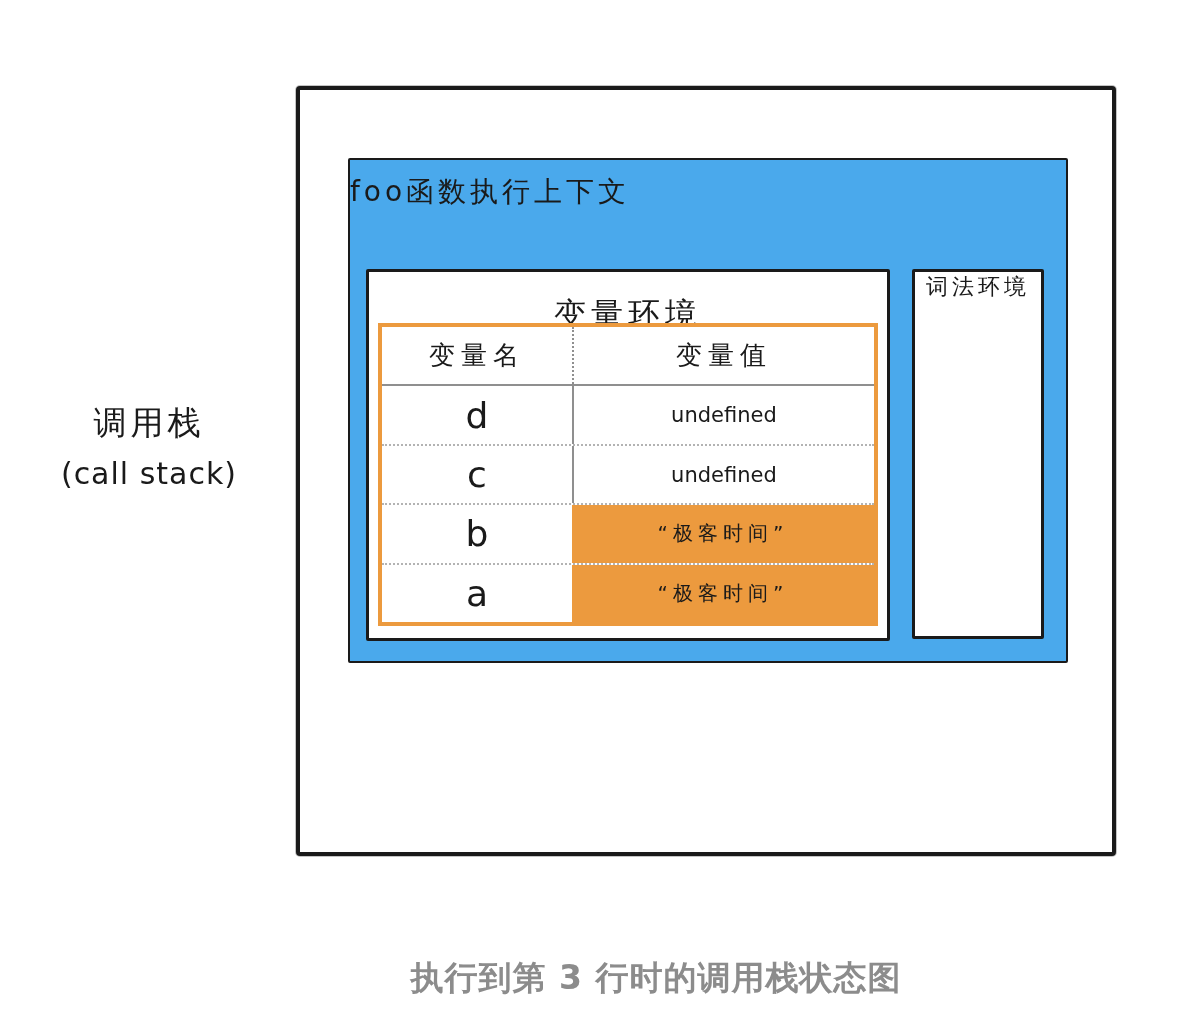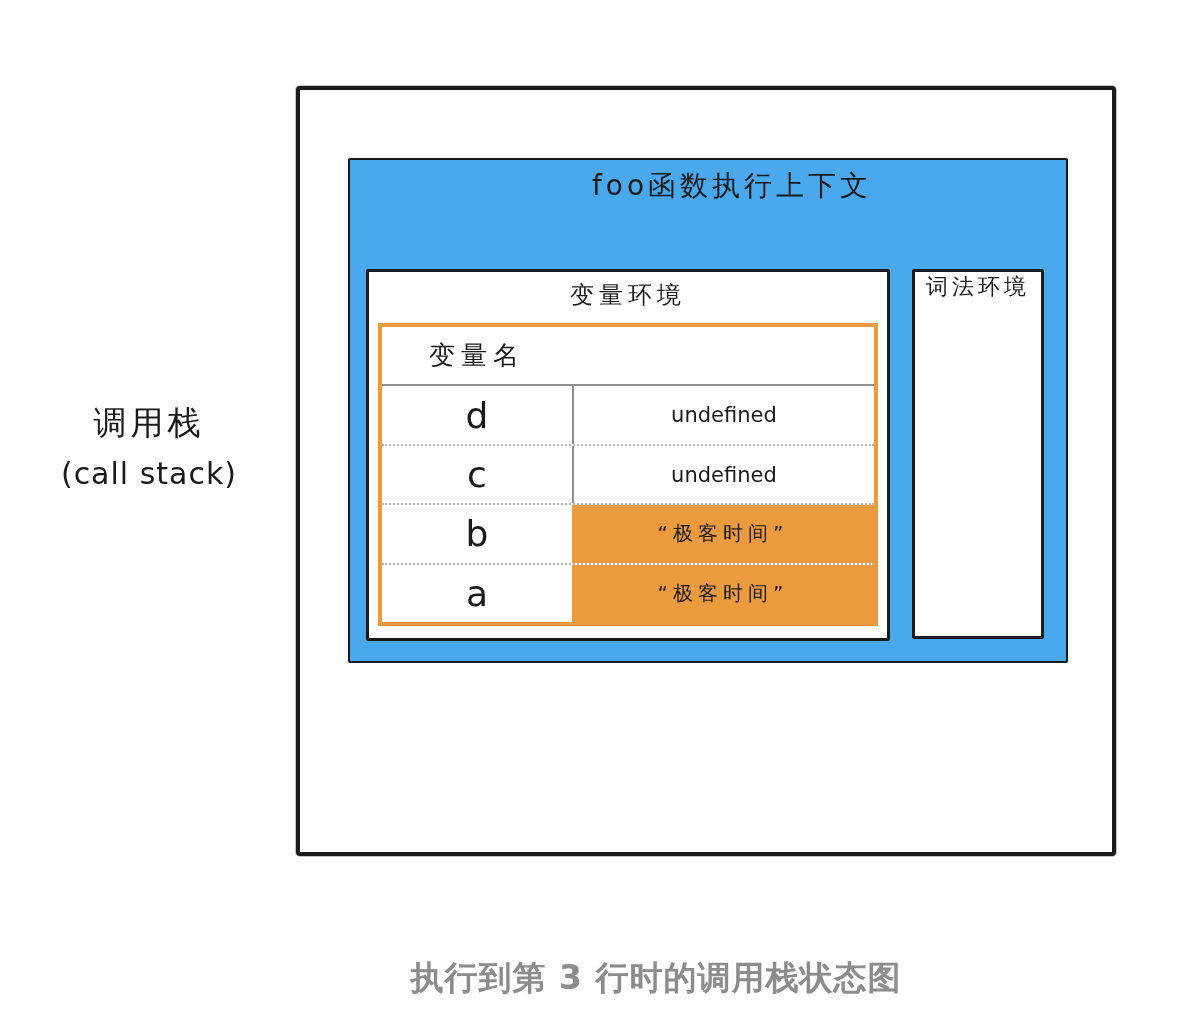--- a/index.html
+++ b/index.html
@@ -26,27 +26,27 @@
     border:4px solid var(--c-ink);border-radius:4px;box-sizing:border-box;
     box-shadow:0 0 0 1px rgba(20,20,20,.25);
     background:#ffffff;
   }
   
   .foo-context{
     position:absolute;left:48px;top:68px;width:720px;height:505px;
     background:var(--c-blue);border:2px solid var(--c-ink);border-radius:2px;
     box-sizing:border-box;
   }
-  .foo-title{text-align:center;margin-top:7px;font-size:28px;letter-spacing:4px;padding-left:48px;}
+  .foo-title{margin-top:13px;font-size:28px;letter-spacing:4px;}
   
   .var-env{
     position:absolute;left:16px;top:109px;width:524px;height:372px;
     background:#ffffff;border:3px solid var(--c-ink);border-radius:2px;box-sizing:border-box;
   }
-  .var-env-title{text-align:center;margin-top:7px;font-size:24px;letter-spacing:5px;}
+  .var-env-title{text-align:center;margin-top:21px;font-size:32px;letter-spacing:5px;text-decoration:underline;}
   
   .var-table{
     position:absolute;left:9px;top:51px;width:500px;height:303px;
     border:4px solid var(--c-orange);box-sizing:border-box;
     display:flex;flex-direction:column;background:#ffffff;
   }
   .vrow{flex:1;display:flex;align-items:stretch;min-height:0;}
   .vrow.header{border-bottom:2px solid var(--c-line);}
   .vrow.data{border-bottom:2px dotted var(--c-dot);}
   .vrow.data:last-child{border-bottom:none;}
@@ -92,20 +92,21 @@
 
     <div class="foo-context">
       <div class="foo-title">foo函数执行上下文</div>
 
       <div class="var-env">
         <div class="var-env-title">变量环境</div>
 
         <div class="var-table">
           <div class="vrow header">
             <div class="cell name">变量名</div>
+            <div class="cell value">变量值</div>
           </div>
           <div class="vrow data">
             <div class="cell name">d</div>
             <div class="cell value sep">undefined</div>
           </div>
           <div class="vrow data">
             <div class="cell name">c</div>
             <div class="cell value sep">undefined</div>
           </div>
           <div class="vrow data">

